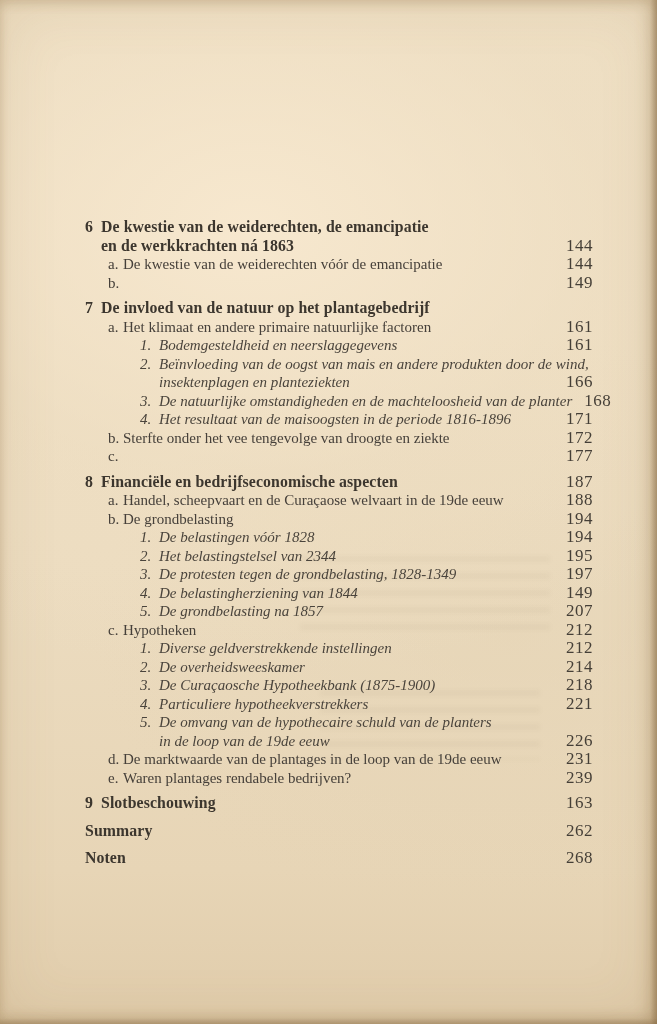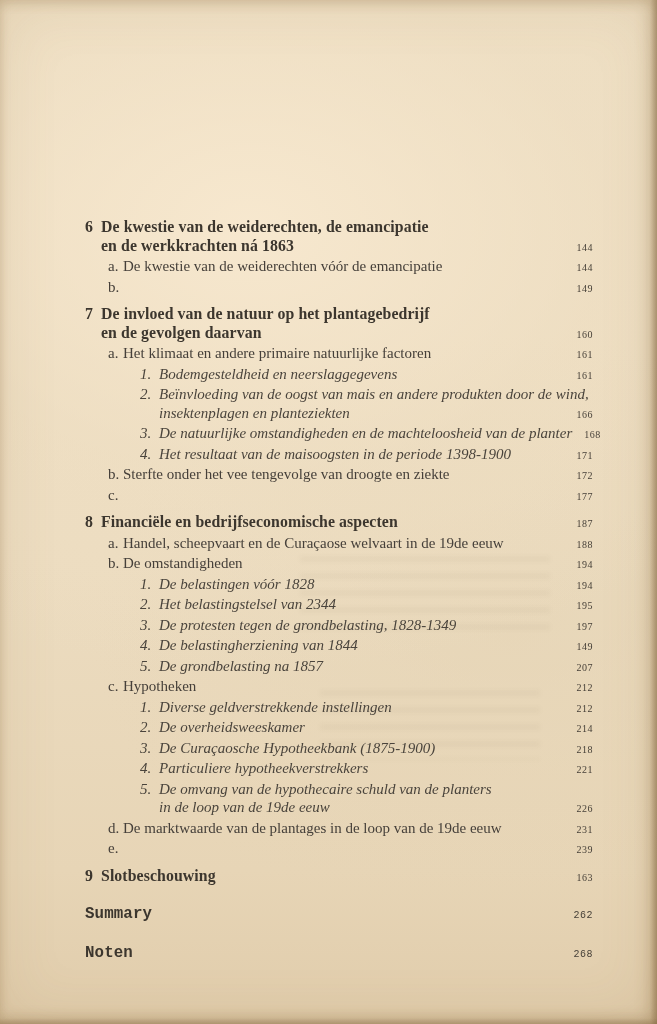--- a/index.html
+++ b/index.html
@@ -44,25 +44,25 @@
   .row {
     display:flex; align-items:baseline;
     line-height:18.5px; font-size:15px;
     white-space:nowrap;
   }
   .row .label { flex:0 0 auto; }
   .row .text  { flex:0 0 auto; }
   .row .pagenum {
     margin-left:auto; padding-left:12px;
     font-style:normal; font-weight:normal;
-    font-size:10px; color:#453f37;
+    font-size:17px; color:#453f37;
     letter-spacing:0.5px;
   }
   .row.gap { margin-top:7px; }
-  .row.backmatter.gap { margin-top:18px;font-family:Liberation Mono, monospace; }
+  .row.backmatter.gap { margin-top:9px; }
 
   .row.chapter {
     font-weight:bold; font-size:15.8px; color:#3c362e;
     letter-spacing:0.1px;
   }
   .row.chapter .label { width:16px; }
   .row.chapter.cont { padding-left:16px; }
 
   .row.letter { padding-left:23px; }
   .row.letter .label { width:15px; }
@@ -97,24 +97,20 @@
         <span class="pagenum">144</span>
       </div>
       <div class="row letter">
         <span class="label">b.</span>
         <span class="pagenum">149</span>
       </div>
       <div class="row chapter gap">
         <span class="label">7</span>
         <span class="text">De invloed van de natuur op het plantagebedrijf</span>
       </div>
-      <div class="row chapter cont">
-        <span class="text">en de gevolgen daarvan</span>
-        <span class="pagenum">160</span>
-      </div>
       <div class="row letter">
         <span class="label">a.</span>
         <span class="text">Het klimaat en andere primaire natuurlijke factoren</span>
         <span class="pagenum">161</span>
       </div>
       <div class="row numeral">
         <span class="label">1.</span>
         <span class="text">Bodemgesteldheid en neerslaggegevens</span>
         <span class="pagenum">161</span>
       </div>
@@ -126,21 +122,21 @@
         <span class="text">insektenplagen en planteziekten</span>
         <span class="pagenum">166</span>
       </div>
       <div class="row numeral">
         <span class="label">3.</span>
         <span class="text">De natuurlijke omstandigheden en de machteloosheid van de planter</span>
         <span class="pagenum">168</span>
       </div>
       <div class="row numeral">
         <span class="label">4.</span>
-        <span class="text">Het resultaat van de maisoogsten in de periode 1398-1900</span>
+        <span class="text">Het resultaat van de maisoogsten in de periode 1816-1896</span>
         <span class="pagenum">171</span>
       </div>
       <div class="row letter">
         <span class="label">b.</span>
         <span class="text">Sterfte onder het vee tengevolge van droogte en ziekte</span>
         <span class="pagenum">172</span>
       </div>
       <div class="row letter">
         <span class="label">c.</span>
         <span class="pagenum">177</span>
@@ -150,21 +146,21 @@
         <span class="text">Financiële en bedrijfseconomische aspecten</span>
         <span class="pagenum">187</span>
       </div>
       <div class="row letter">
         <span class="label">a.</span>
         <span class="text">Handel, scheepvaart en de Curaçaose welvaart in de 19de eeuw</span>
         <span class="pagenum">188</span>
       </div>
       <div class="row letter">
         <span class="label">b.</span>
-        <span class="text">De omstandigheden</span>
+        <span class="text">De grondbelasting</span>
         <span class="pagenum">194</span>
       </div>
       <div class="row numeral">
         <span class="label">1.</span>
         <span class="text">De belastingen vóór 1828</span>
         <span class="pagenum">194</span>
       </div>
       <div class="row numeral">
         <span class="label">2.</span>
         <span class="text">Het belastingstelsel van 2344</span>
@@ -218,20 +214,21 @@
         <span class="text">in de loop van de 19de eeuw</span>
         <span class="pagenum">226</span>
       </div>
       <div class="row letter">
         <span class="label">d.</span>
         <span class="text">De marktwaarde van de plantages in de loop van de 19de eeuw</span>
         <span class="pagenum">231</span>
       </div>
       <div class="row letter">
         <span class="label">e.</span>
+        <span class="text">Waren plantages rendabele bedrijven?</span>
         <span class="pagenum">239</span>
       </div>
       <div class="row chapter gap">
         <span class="label">9</span>
         <span class="text">Slotbeschouwing</span>
         <span class="pagenum">163</span>
       </div>
       <div class="row backmatter gap">
         <span class="text">Summary</span>
         <span class="pagenum">262</span>

